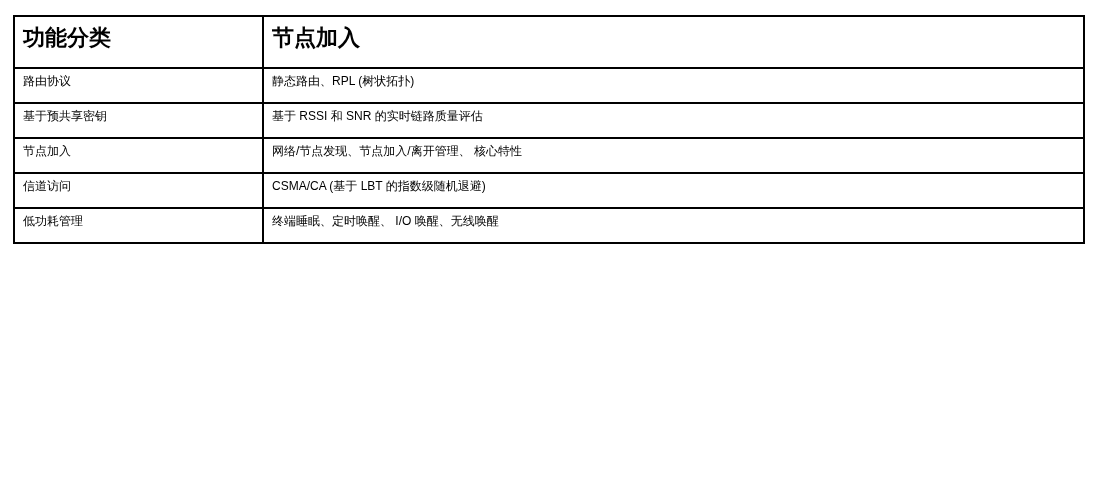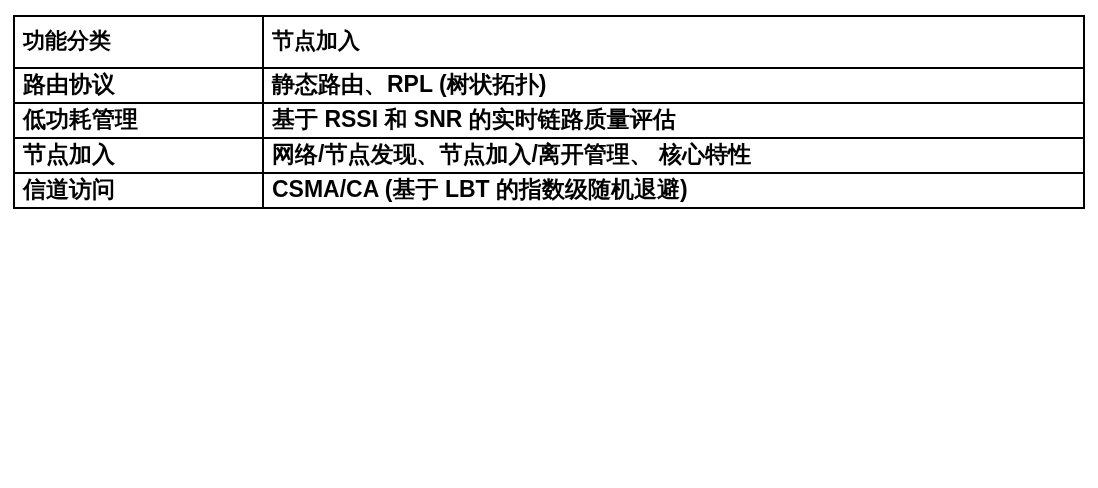--- a/index.html
+++ b/index.html
@@ -24,33 +24,33 @@
     border-collapse: collapse;
     table-layout: fixed;
   }
   .doc-table col.col-category { width: 249px; }
   .doc-table col.col-features { width: 821px; }
   .doc-table th,
   .doc-table td {
     border: 2px solid #000000;
     text-align: left;
     vertical-align: middle;
-    padding: 0 6px 2px 8px;
+    padding: 0 6px 8px 8px;
     white-space: nowrap;
     overflow: hidden;
   }
   .doc-table th {
     height: 52px;
     font-size: 22px;
     font-weight: bold;
   }
   .doc-table td {
     height: 35px;
-    font-size: 23px;
-    font-weight: bold;
+    font-size: 12px;
+    font-weight: normal;
   }
 </style>
 </head>
 <body>
 
 <table class="doc-table">
   <colgroup>
     <col class="col-category">
     <col class="col-features">
   </colgroup>
@@ -59,25 +59,29 @@
       <th>功能分类</th>
       <th>节点加入</th>
     </tr>
   </thead>
   <tbody>
     <tr>
       <td>路由协议</td>
       <td>静态路由、RPL (树状拓扑)</td>
     </tr>
     <tr>
-      <td>低功耗管理</td>
+      <td>基于预共享密钥</td>
       <td>基于 RSSI 和 SNR 的实时链路质量评估</td>
     </tr>
     <tr>
       <td>节点加入</td>
       <td>网络/节点发现、节点加入/离开管理、 核心特性</td>
     </tr>
     <tr>
       <td>信道访问</td>
       <td>CSMA/CA (基于 LBT 的指数级随机退避)</td>
     </tr>
+    <tr>
+      <td>低功耗管理</td>
+      <td>终端睡眠、定时唤醒、 I/O 唤醒、无线唤醒</td>
+    </tr>
   </tbody>
 </table>
 
 </body></html>

